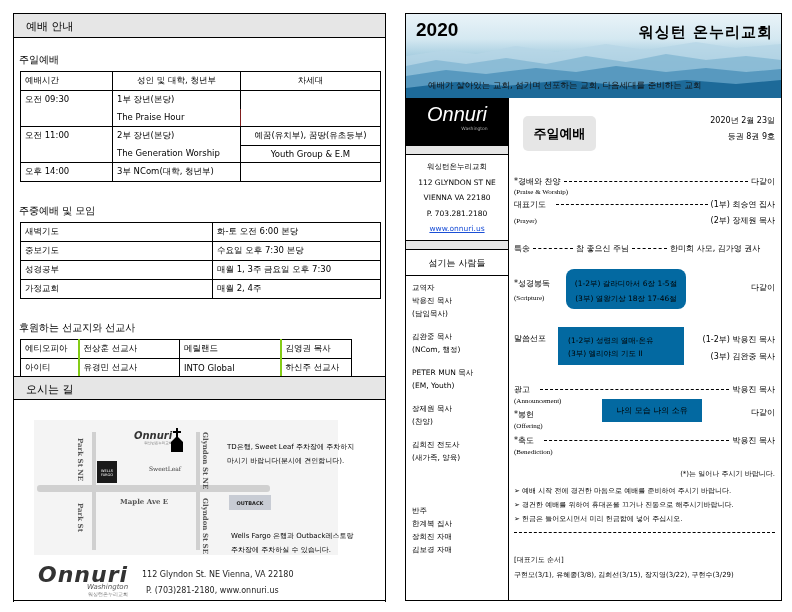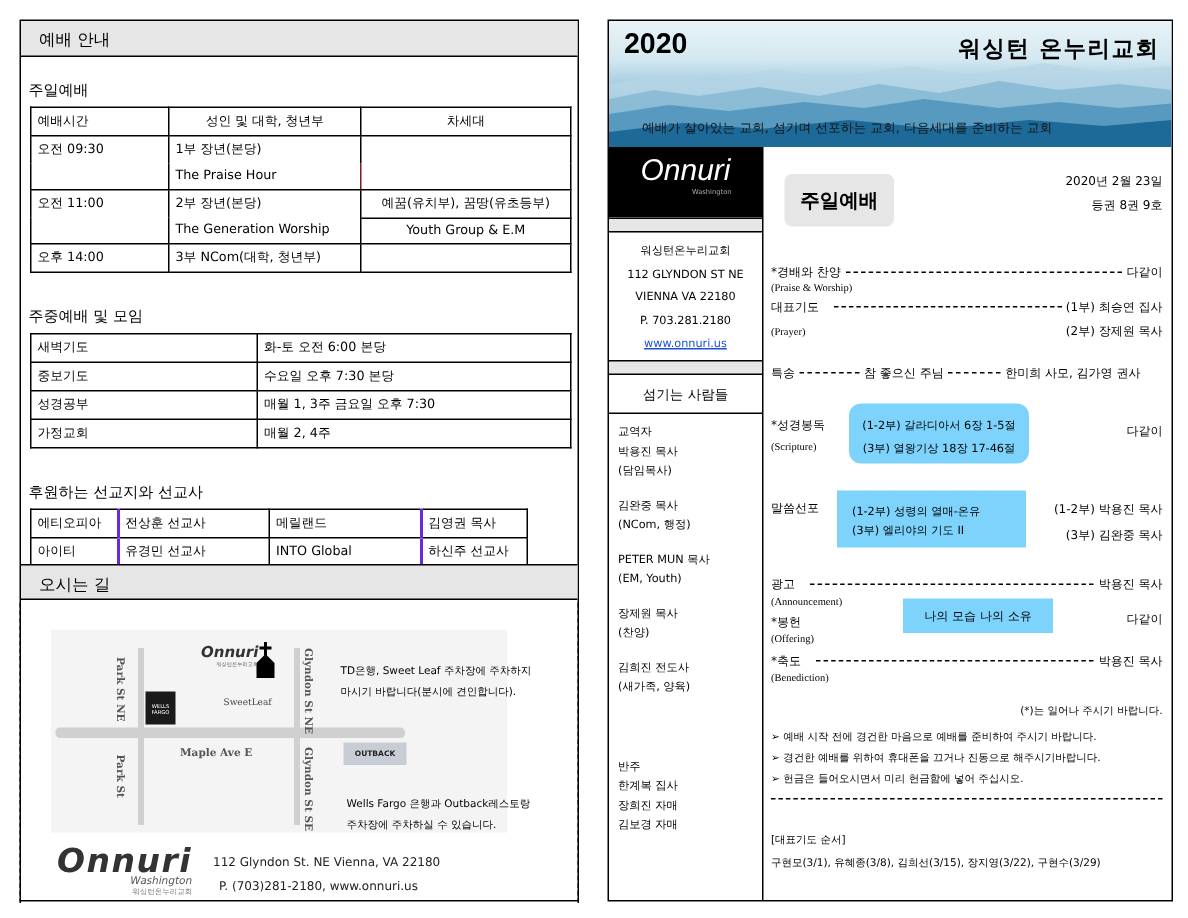--- a/index.html
+++ b/index.html
@@ -11,21 +11,21 @@
   .sub-title { font-size: 10px; margin: 15px 0 4px 5px; }
   table.grid { border-collapse: collapse; margin-left: 6px; font-size: 8.5px; }
   table.grid td { border: 1px solid #000; padding: 3px 4px; height: 17px; vertical-align: middle; }
   table.grid td.thick-l { border-left: 1px solid #7f1d1d; text-align: center; }
   .center { text-align: center; }
   .worship-table { width: 361px; }
   .worship-table td { height: 16px; }
   .meet-table { width: 361px; }
   .meet-table td { height: 16px; }
   .mission-table td { height: 16px; }
-  .mission-table td.thick { border-left: 2px solid #6d28d9; }
+  .mission-table td.thick { border-left: 2px solid #84cc16; }
   .directions { position: absolute; left: 0; top: 362px; width: 100%; }
   .directions .sec-head { border-top: 1px solid #000; }
   .dir-body { position: absolute; top: 26px; left: -1px; width: 373px; height: 200px; border-left: 1px dashed #000; border-right: 1px dashed #000; }
   .map { position: absolute; left: 20px; top: 18px; width: 304px; height: 135px; background: #f4f4f4; }
   .road-h { position: absolute; left: 3px; top: 65px; width: 233px; height: 7px; background: #d0d0d0; border-radius: 3px; }
   .road-v { position: absolute; width: 4px; background: #d0d0d0; }
   .map-label { position: absolute; font-family: "DejaVu Serif", serif; font-weight: bold; font-size: 7px; color: #555; }
   .vert { writing-mode: vertical-rl; }
   .wf-box { position: absolute; left: 63px; top: 41px; width: 20px; height: 22px; background: #1a1a1a; color: #fff; font-size: 3.5px; text-align: center; padding-top: 8px; }
   .church-logo { position: absolute; left: 100px; top: 10px; text-align: right; }
@@ -61,21 +61,21 @@
   .side-people { font-size: 7.5px; line-height: 13px; padding: 5px 0 0 6px; }
   .side-people .gap { height: 10px; }
 
   .main { position: absolute; left: 104px; top: 84px; width: 271px; height: 502px; }
   .title-box { position: absolute; left: 13px; top: 18px; width: 73px; height: 35px; background: #e6e6e6; border-radius: 5px; font-size: 13px; font-weight: bold; text-align: center; padding-top: 9px; }
   .date { position: absolute; right: 6px; top: 15px; font-size: 8px; text-align: right; line-height: 16px; }
   .line { position: absolute; left: 4px; right: 6px; font-size: 8px; display: flex; align-items: baseline; white-space: nowrap; }
   .line .dots { flex: 1; border-bottom: 1px dashed #000; margin: 0 3px; height: 1px; transform: translateY(-2px); }
   .eng { position: absolute; left: 4px; font-family: "Liberation Serif", serif; font-size: 7px; }
   .right-text { position: absolute; right: 6px; font-size: 8px; padding-left: 18px; }
-  .gray-pill { position: absolute; background: #7dd3fc; font-size: 7.5px; text-align: center; }
+  .gray-pill { position: absolute; background: #0369a1; font-size: 7.5px; text-align: center; }
   .notice { position: absolute; left: 4px; font-size: 7px; }
   .dash-sep { position: absolute; left: 4px; right: 6px; border-top: 1px dashed #000; }
 </style>
 </head>
 <body>
 
 <div class="left">
   <div class="sec-head">예배 안내</div>
 
   <div class="sub-title">주일예배</div>
@@ -108,21 +108,21 @@
       <td>3부 NCom(대학, 청년부)</td>
       <td class="thick-l"></td>
     </tr>
   </tbody>
     </table>
 
   <div class="sub-title" style="margin-top:22px">주중예배 및 모임</div>
   <table class="grid meet-table">
     <tbody>
         <tr>
-          <td style="width:151px">새벽기도</td>
+          <td style="width:192px">새벽기도</td>
           <td>화-토 오전 6:00 본당</td>
         </tr>
     <tr>
           <td>중보기도</td>
           <td>수요일 오후 7:30 본당</td>
         </tr>
     <tr>
           <td>성경공부</td>
           <td>매월 1, 3주 금요일 오후 7:30</td>
         </tr>

